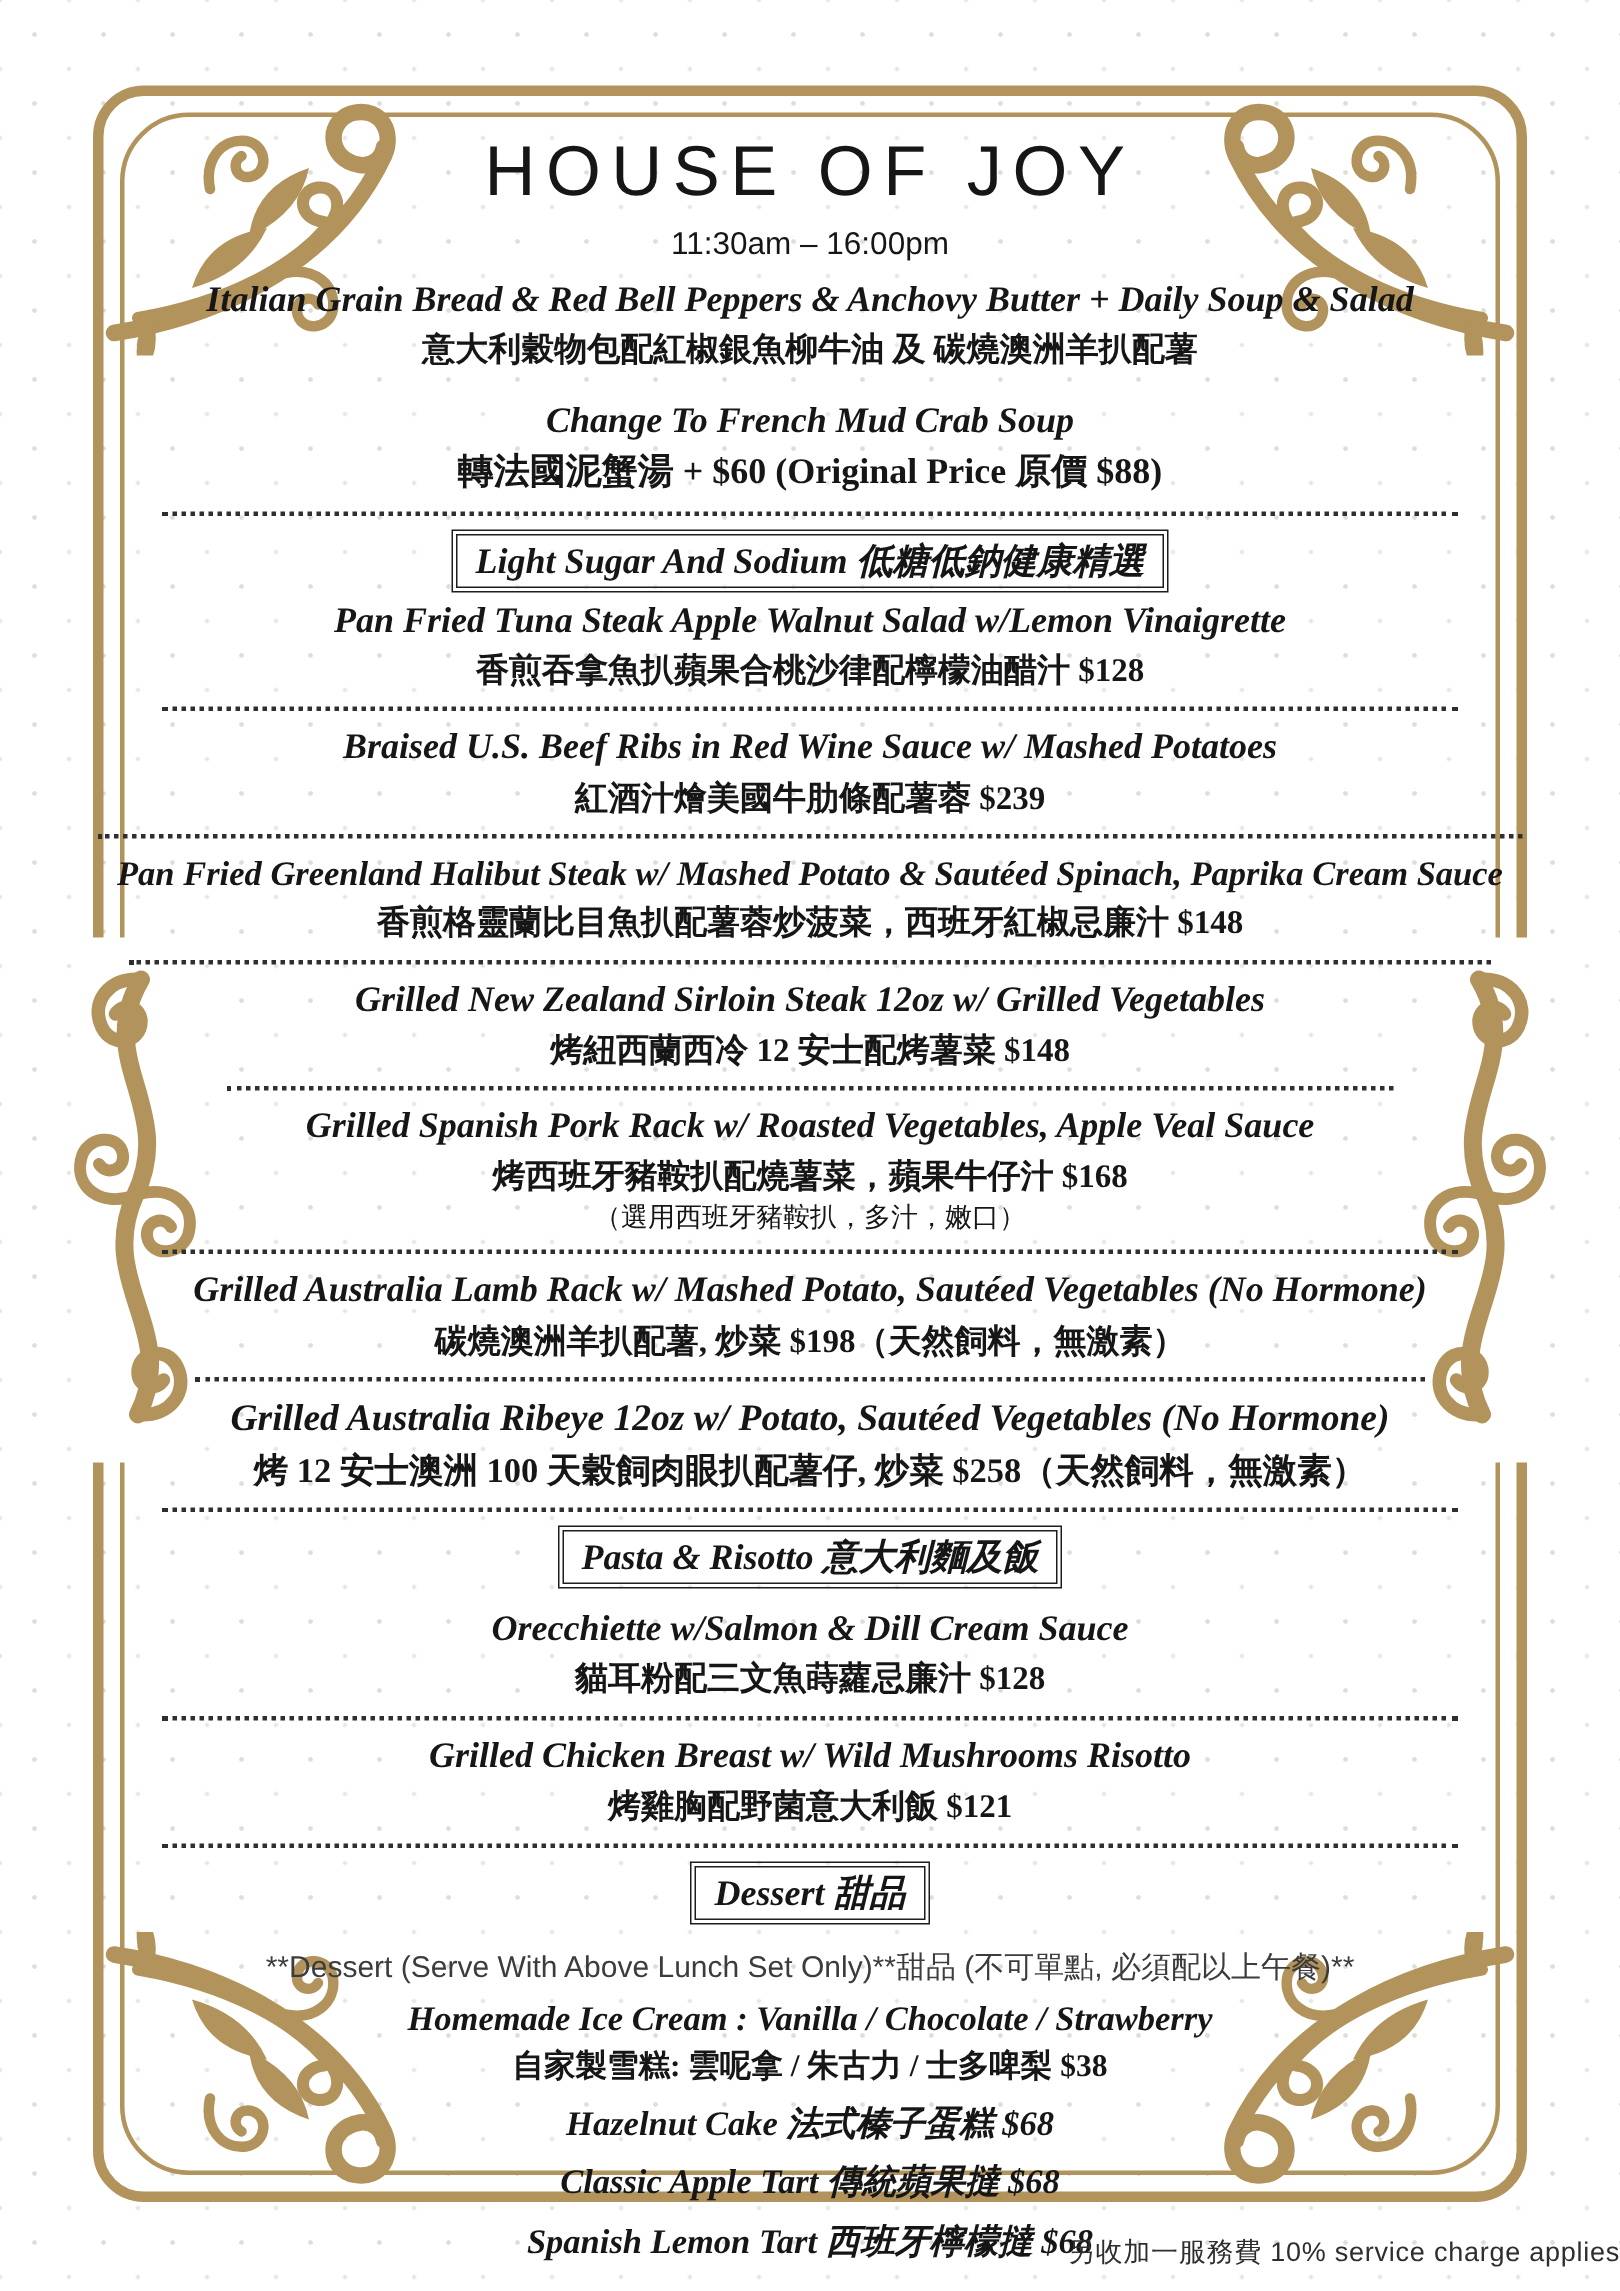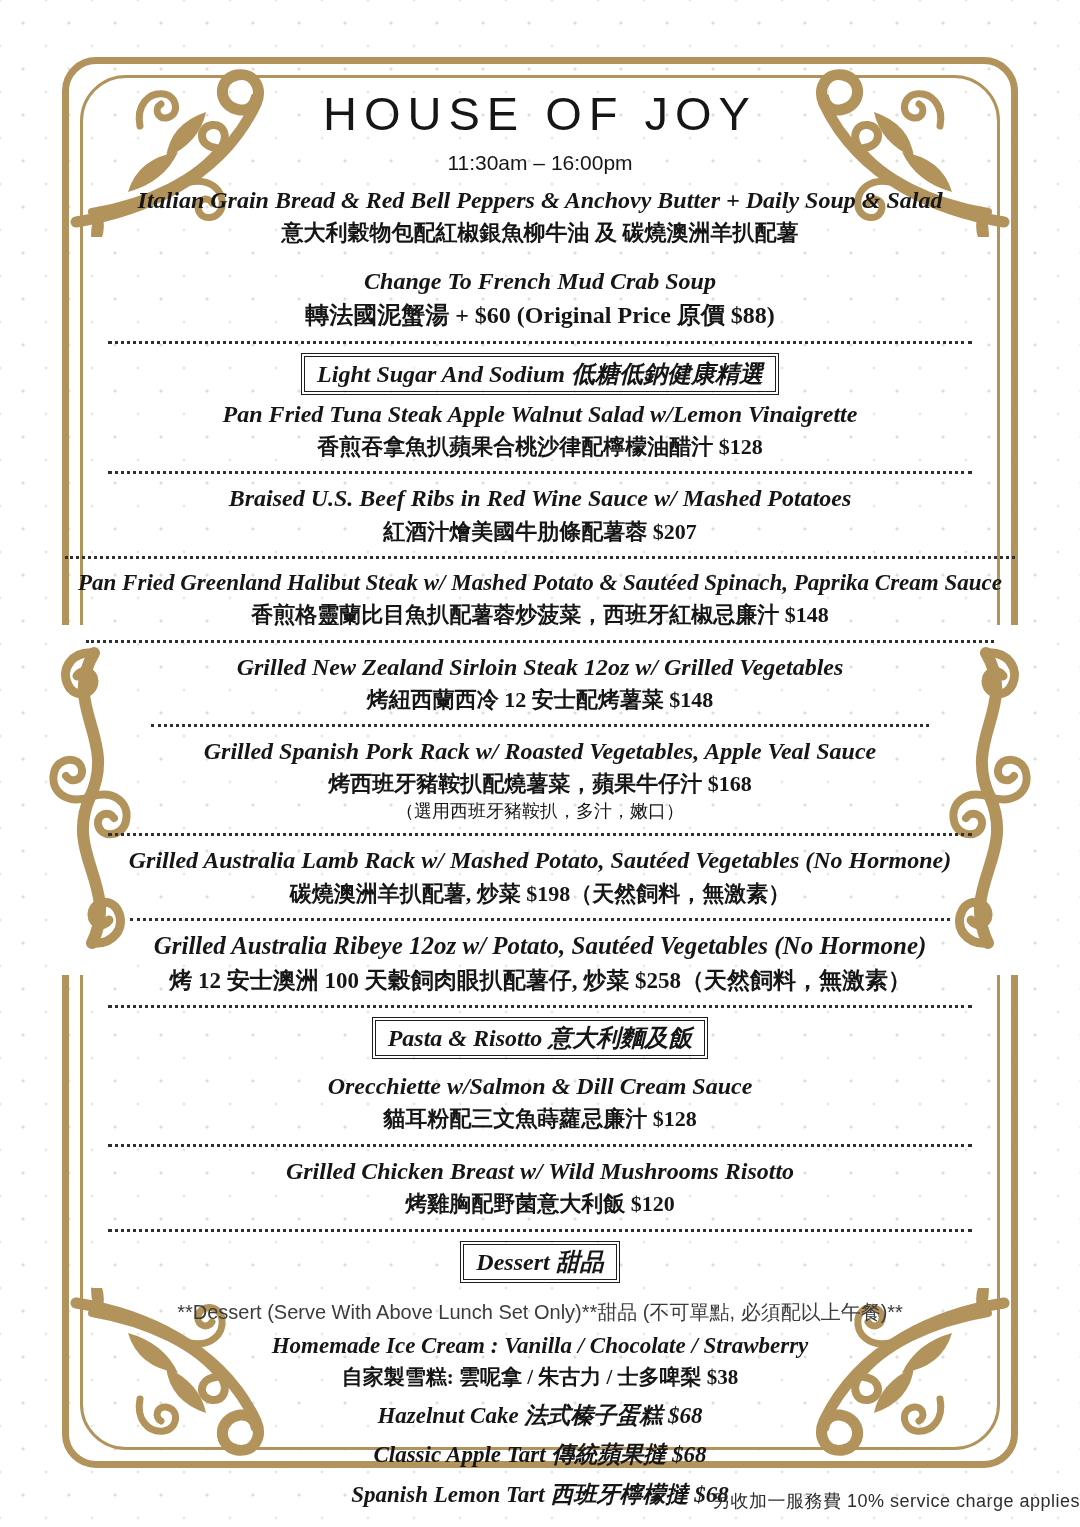--- a/index.html
+++ b/index.html
@@ -143,21 +143,21 @@
   <div class="boxed">Light Sugar And Sodium 低糖低鈉健康精選</div>
 
   <div class="item">
     <div class="en">Pan Fried Tuna Steak Apple Walnut Salad w/Lemon Vinaigrette</div>
     <div class="zh">香煎吞拿魚扒蘋果合桃沙律配檸檬油醋汁  $128</div>
   </div>
   <div class="dots w80"></div>
 
   <div class="item">
     <div class="en">Braised U.S. Beef Ribs in Red Wine Sauce w/ Mashed Potatoes</div>
-    <div class="zh">紅酒汁燴美國牛肋條配薯蓉  $207</div>
+    <div class="zh">紅酒汁燴美國牛肋條配薯蓉  $239</div>
   </div>
   <div class="dots w88"></div>
 
   <div class="item">
     <div class="en" style="font-size:23px;">Pan Fried Greenland Halibut Steak w/ Mashed Potato &amp; Sautéed Spinach, Paprika Cream Sauce</div>
     <div class="zh">香煎格靈蘭比目魚扒配薯蓉炒菠菜，西班牙紅椒忌廉汁  $148</div>
   </div>
   <div class="dots w84"></div>
 
   <div class="item">
@@ -188,21 +188,21 @@
   <div class="boxed">Pasta &amp; Risotto 意大利麵及飯</div>
 
   <div class="item" style="margin-top:10px;">
     <div class="en">Orecchiette w/Salmon &amp; Dill Cream Sauce</div>
     <div class="zh">貓耳粉配三文魚蒔蘿忌廉汁   $128</div>
   </div>
   <div class="dots w80"></div>
 
   <div class="item">
     <div class="en">Grilled Chicken Breast w/ Wild Mushrooms Risotto</div>
-    <div class="zh">烤雞胸配野菌意大利飯 $120</div>
+    <div class="zh">烤雞胸配野菌意大利飯 $121</div>
   </div>
   <div class="dots w80"></div>
 
   <div class="boxed">Dessert 甜品</div>
 
   <div class="dessert-note">**Dessert (Serve With Above Lunch Set Only)**甜品 (不可單點, 必須配以上午餐)**</div>
 
   <div class="item" style="margin-top:8px;">
     <div class="en" style="font-size:23px;">Homemade Ice Cream : Vanilla / Chocolate / Strawberry</div>
     <div class="zh" style="font-size:21px;">自家製雪糕:  雲呢拿 / 朱古力 / 士多啤梨  $38</div>

